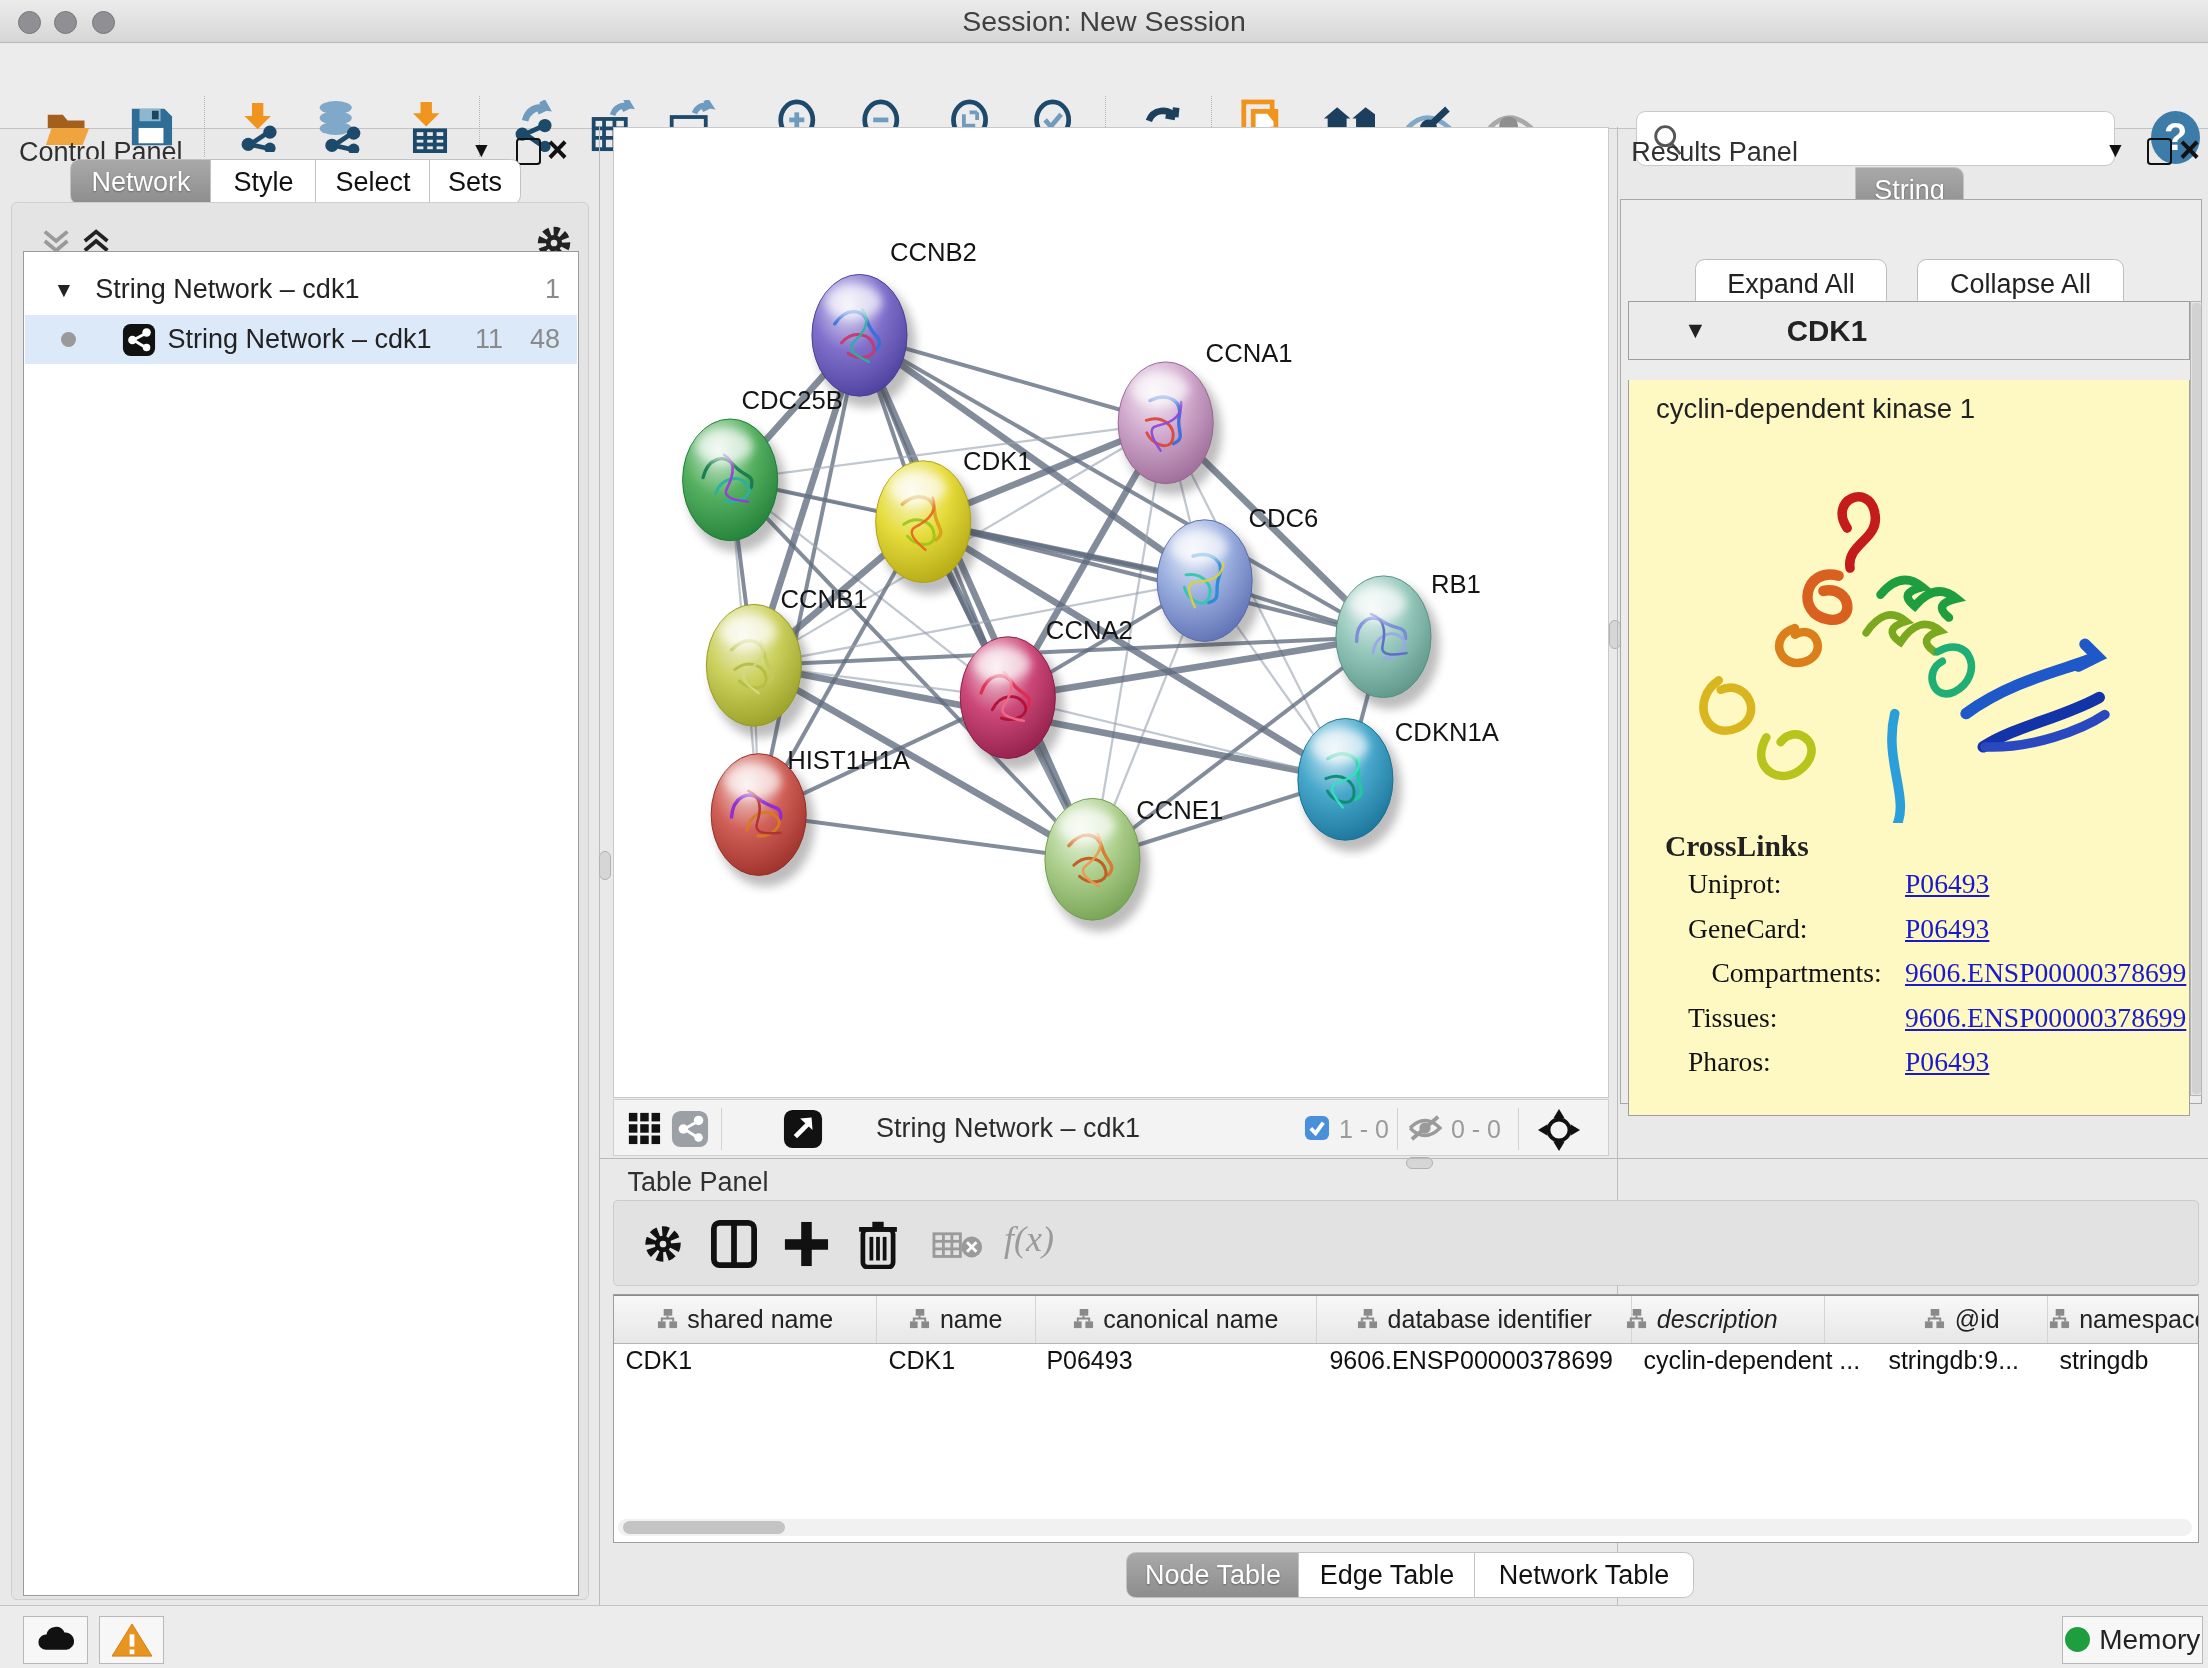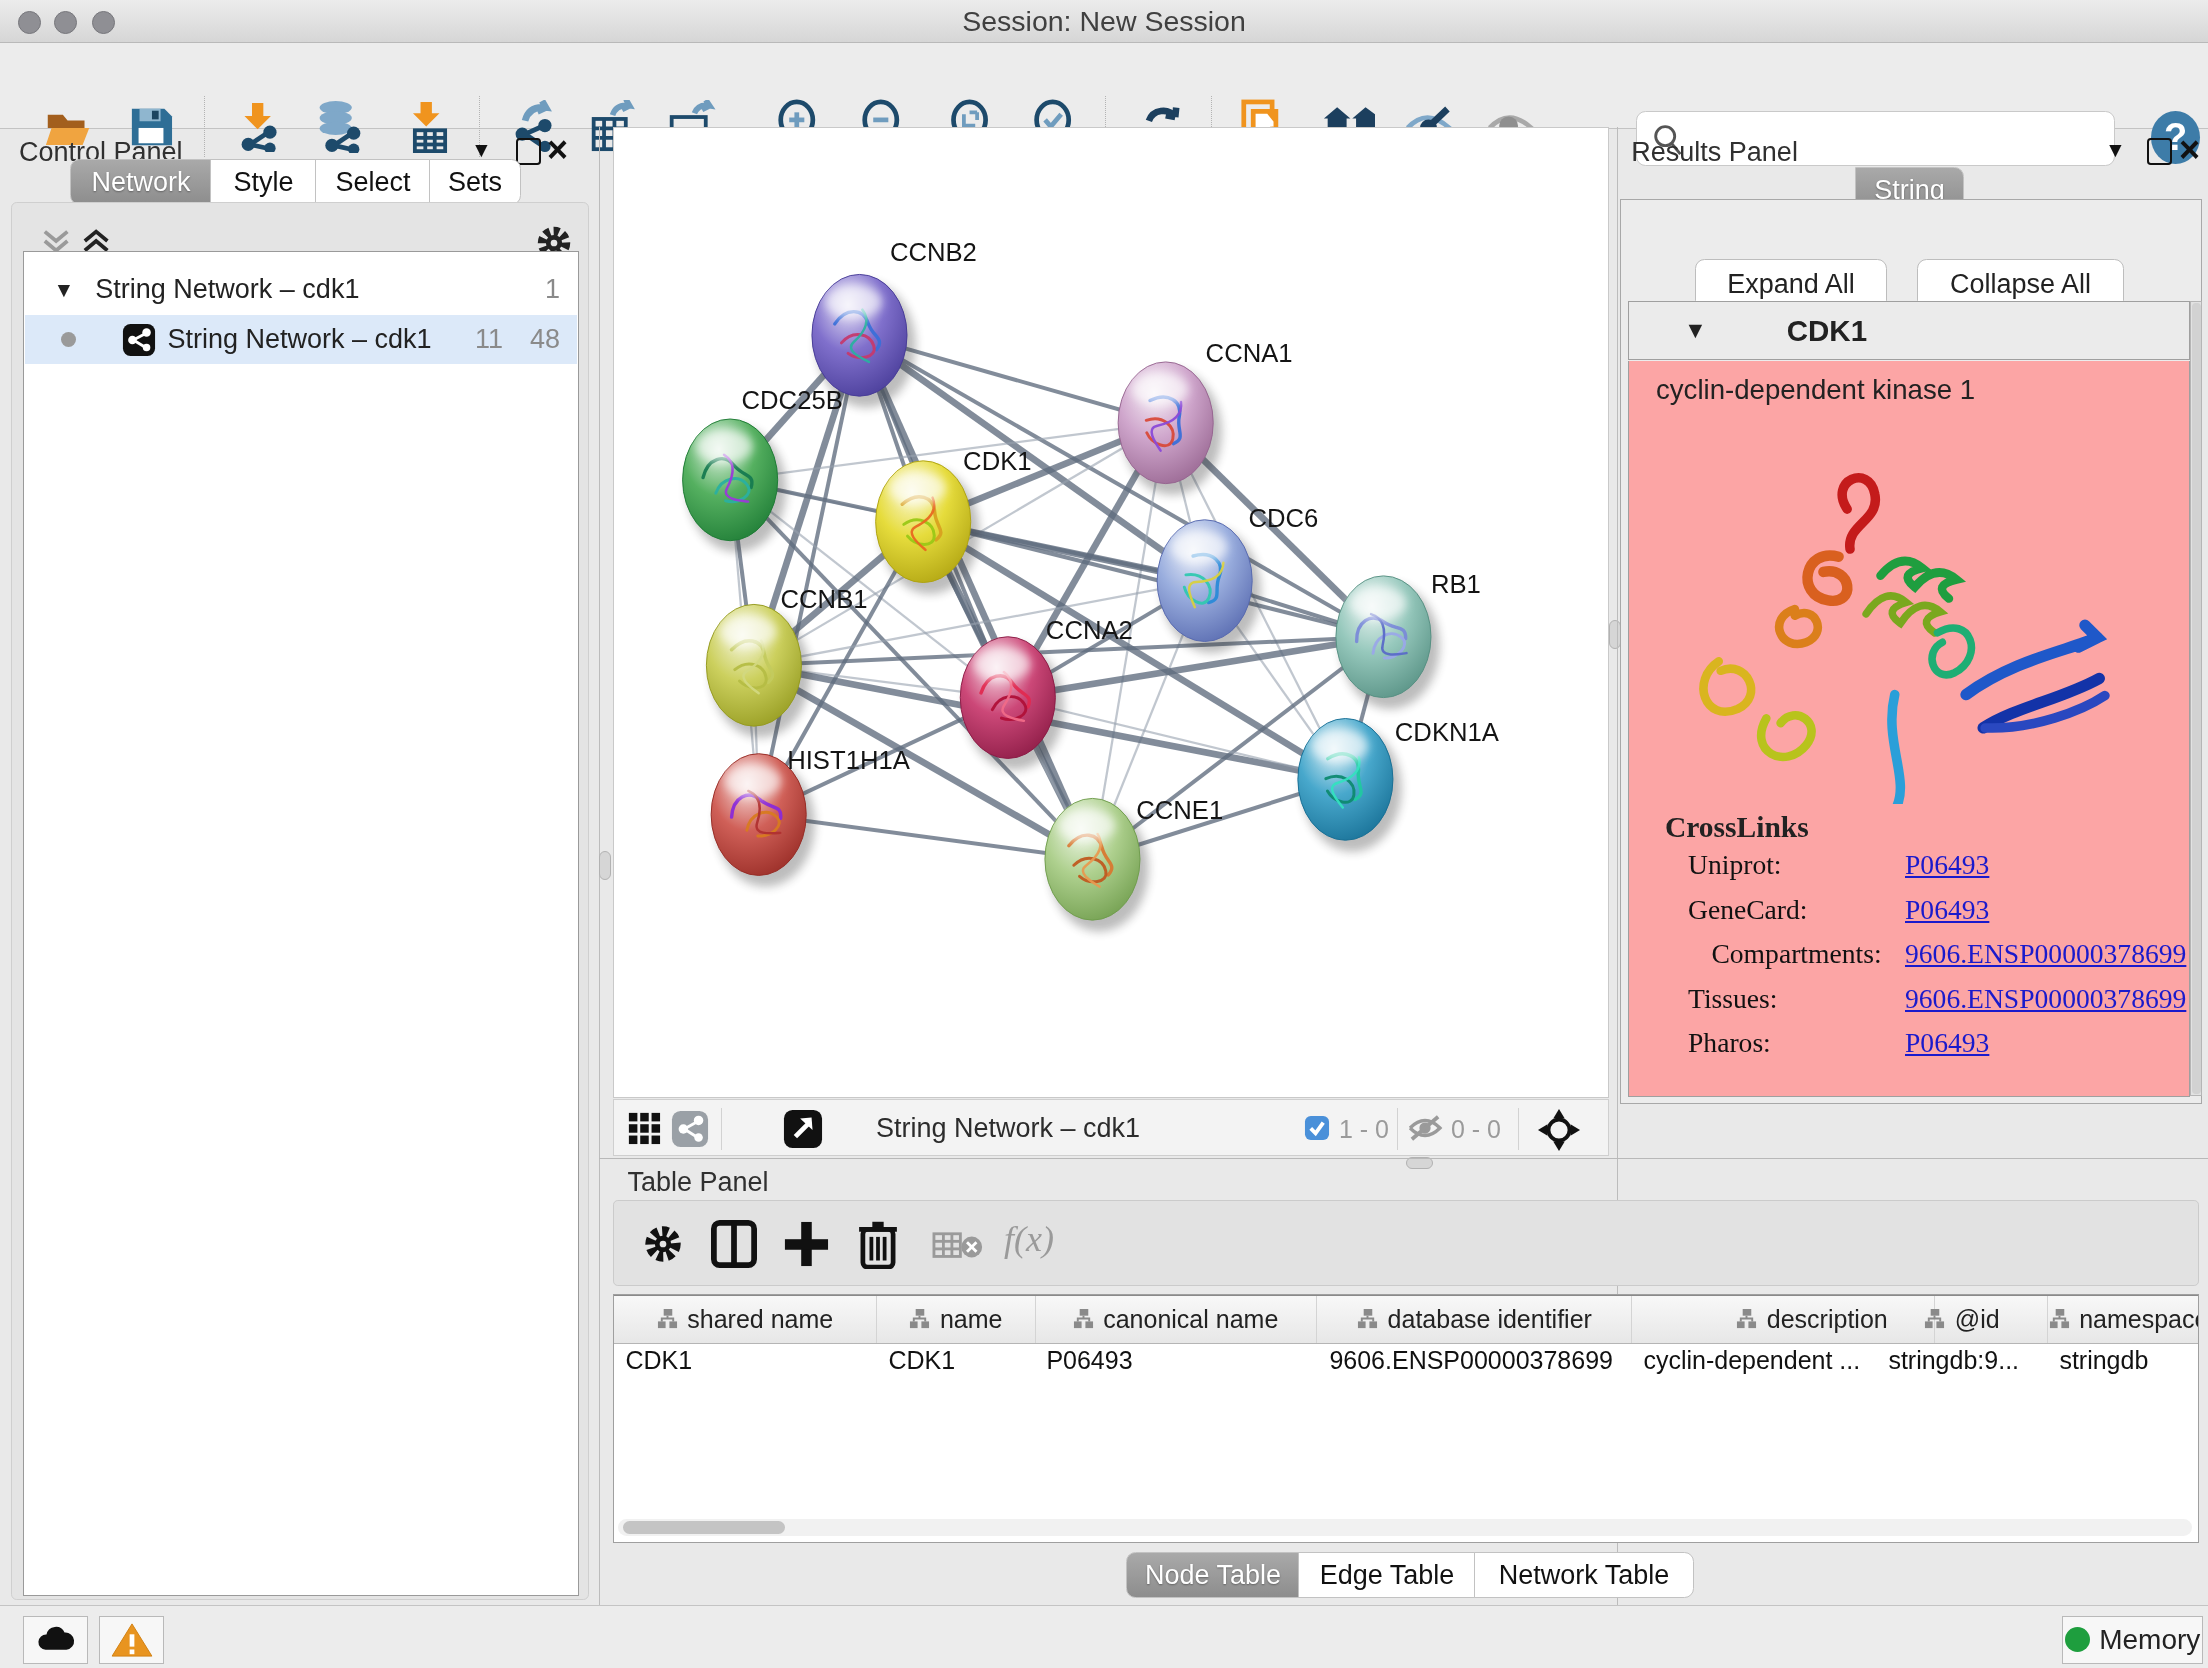--- a/index.html
+++ b/index.html
@@ -47,21 +47,21 @@
   .vsep{top:7.6px;height:42px;border-left:1px solid #d2d2d2;}
   .fico{display:flex;align-items:center;justify-content:center;}
   .count-txt{font-size:25px;color:#9a9a9a;}
   .splitter-dot{background:#d6d6d6;border:1px solid #b2b2b2;border-radius:7.6px;}
   
   #rp-inner{left:1620px;top:199px;width:582px;height:905px;background:#ececec;border:1px solid #a8a8a8;box-sizing:border-box;}
   .rp-btn{top:259px;height:49px;background:#fff;border:1px solid #bdbdbd;border-radius:9.5px;
     font-size:27px;text-align:center;line-height:49px;cursor:pointer;}
   #rp-section-head{left:1628px;top:301px;width:562px;height:59px;background:#ebebeb;
     border:1px solid #9f9f9f;box-sizing:border-box;display:flex;align-items:center;}
-  #rp-section-body{left:1628px;top:361px;width:562px;height:736px;background:#fca5a5;
+  #rp-section-body{left:1628px;top:380px;width:562px;height:736px;background:#fef9c3;
     border:1px solid #9f9f9f;border-top:none;box-sizing:border-box;}
   #rp-scroll{left:2190px;top:301px;width:12.4px;height:795px;background:#e2e2e2;border:1px solid #b5b5b5;box-sizing:border-box;}
   #rp-scroll-thumb{left:1px;top:1px;width:8.6px;height:791px;background:#d2d2d2;border-radius:3.8px;}
   .serif{font-family:"Liberation Serif","DejaVu Serif",serif;}
   .xl-label{font-size:27.6px;color:#111;}
   .xl-link{font-size:27.6px;text-decoration:underline;cursor:pointer;}
   
   #tp-toolbar{left:613px;top:1200px;width:1586px;height:86px;background:#e2e2e2;
     border:1px solid #cbcbcb;border-radius:4.8px;box-sizing:border-box;}
   #tp-table{left:613px;top:1294px;width:1586px;height:249px;background:#fff;border:1px solid #9f9f9f;box-sizing:border-box;overflow:hidden;}
@@ -778,21 +778,21 @@
       </div>
       <div class="th" style="left: 704px; width: 314px;">
         <svg width="21" height="23" viewBox="0 0 22 24">
           <rect x="7" y="1" width="9" height="7" fill="#8a8a8a"></rect>
           <rect x="1" y="14" width="8" height="7" fill="#8a8a8a"></rect>
           <rect x="13" y="14" width="8" height="7" fill="#8a8a8a"></rect>
           <path d="M11 8 v4 M5 14 v-3 h12 v3" stroke="#8a8a8a" stroke-width="2" fill="none"></path>
         </svg>
         <span>database identifier</span>
       </div>
-      <div class="th" style="left: 1076px; width: 245px;">
+      <div class="th" style="left: 966px; width: 245px; font-style: italic;">
         <svg width="21" height="23" viewBox="0 0 22 24">
           <rect x="7" y="1" width="9" height="7" fill="#8a8a8a"></rect>
           <rect x="1" y="14" width="8" height="7" fill="#8a8a8a"></rect>
           <rect x="13" y="14" width="8" height="7" fill="#8a8a8a"></rect>
           <path d="M11 8 v4 M5 14 v-3 h12 v3" stroke="#8a8a8a" stroke-width="2" fill="none"></path>
         </svg>
         <span>description</span>
       </div>
       <div class="th" style="left: 1263px; width: 171px;">
         <svg width="21" height="23" viewBox="0 0 22 24">

